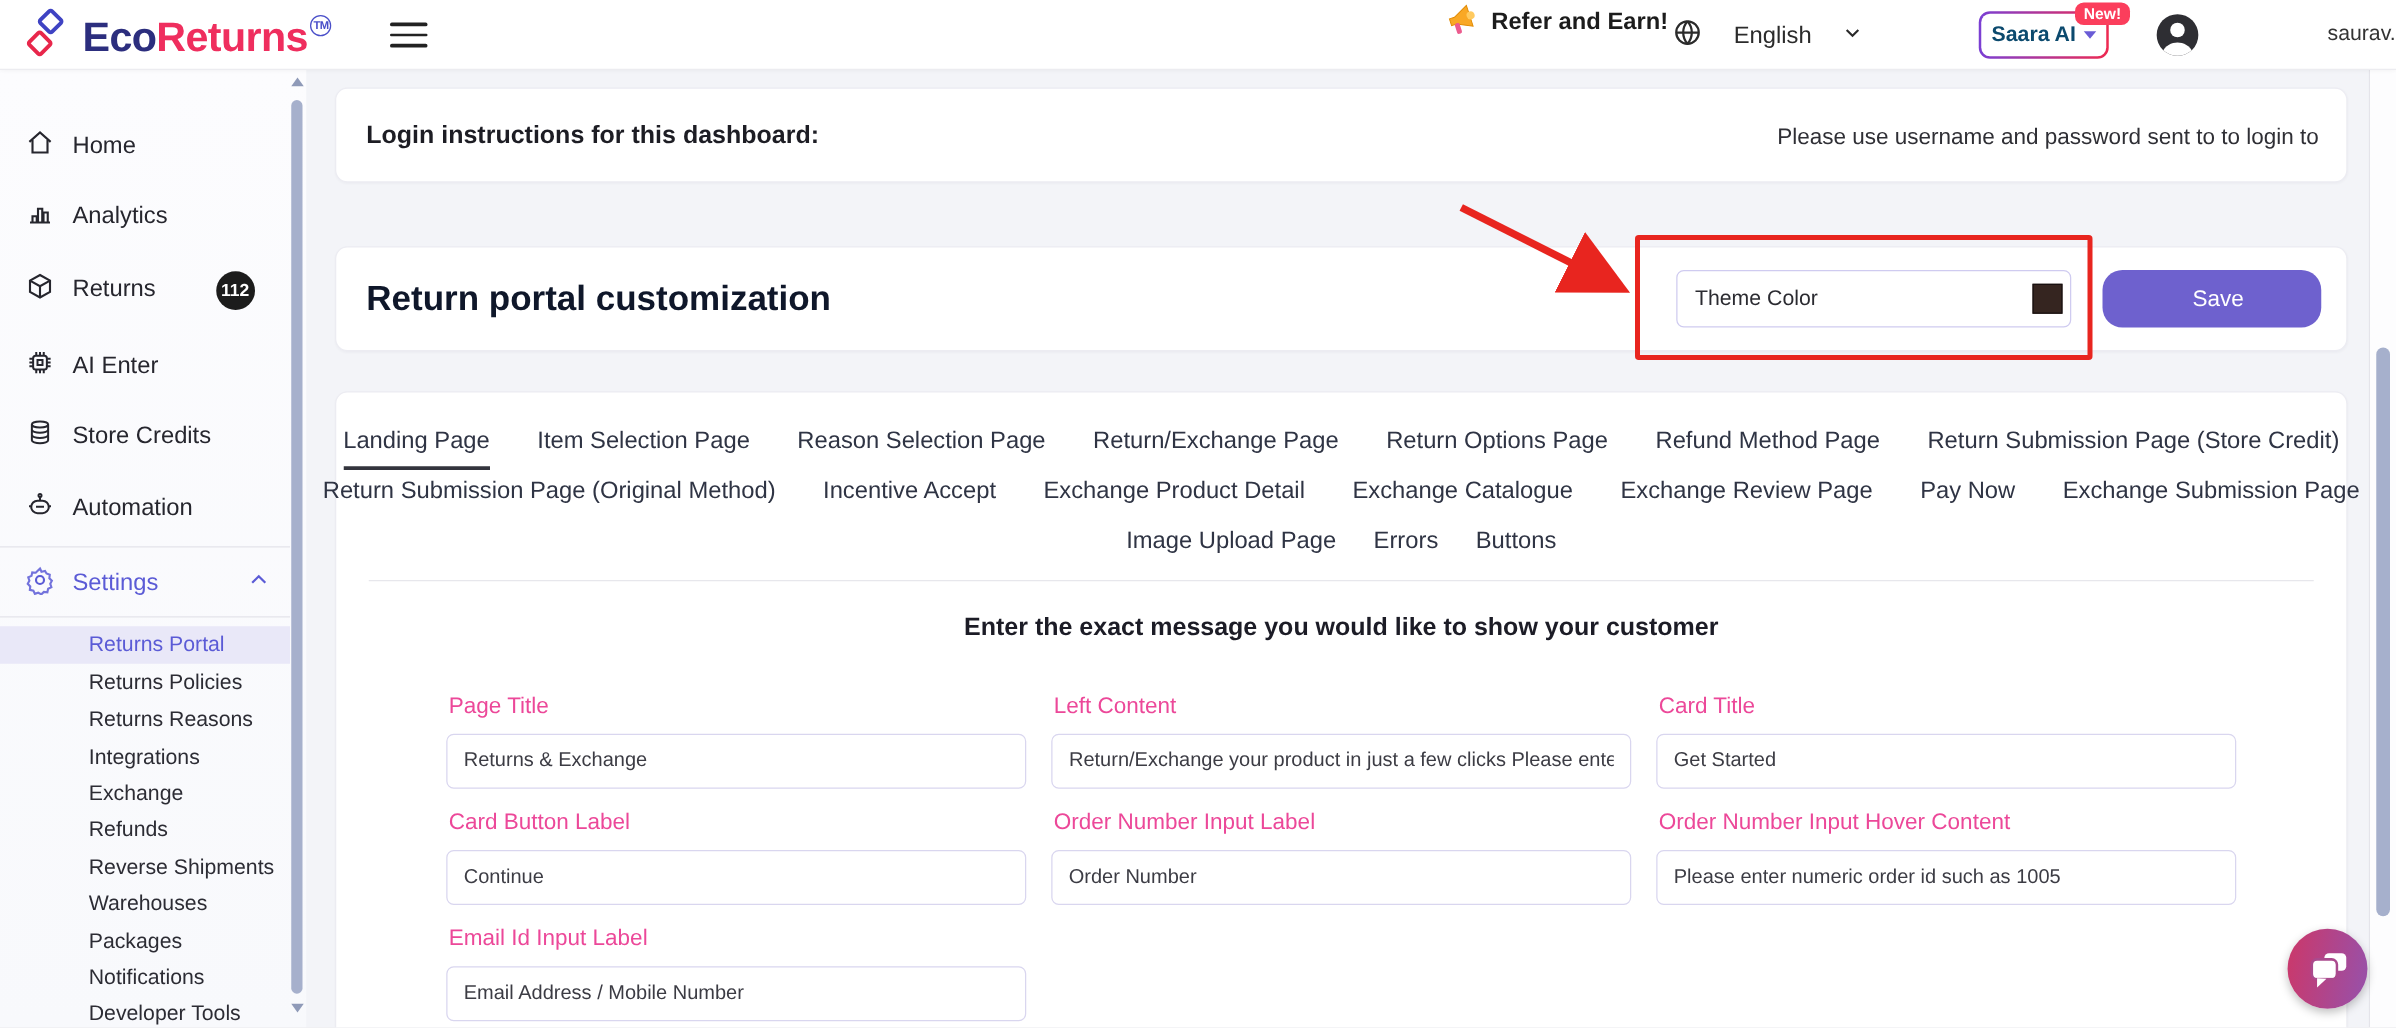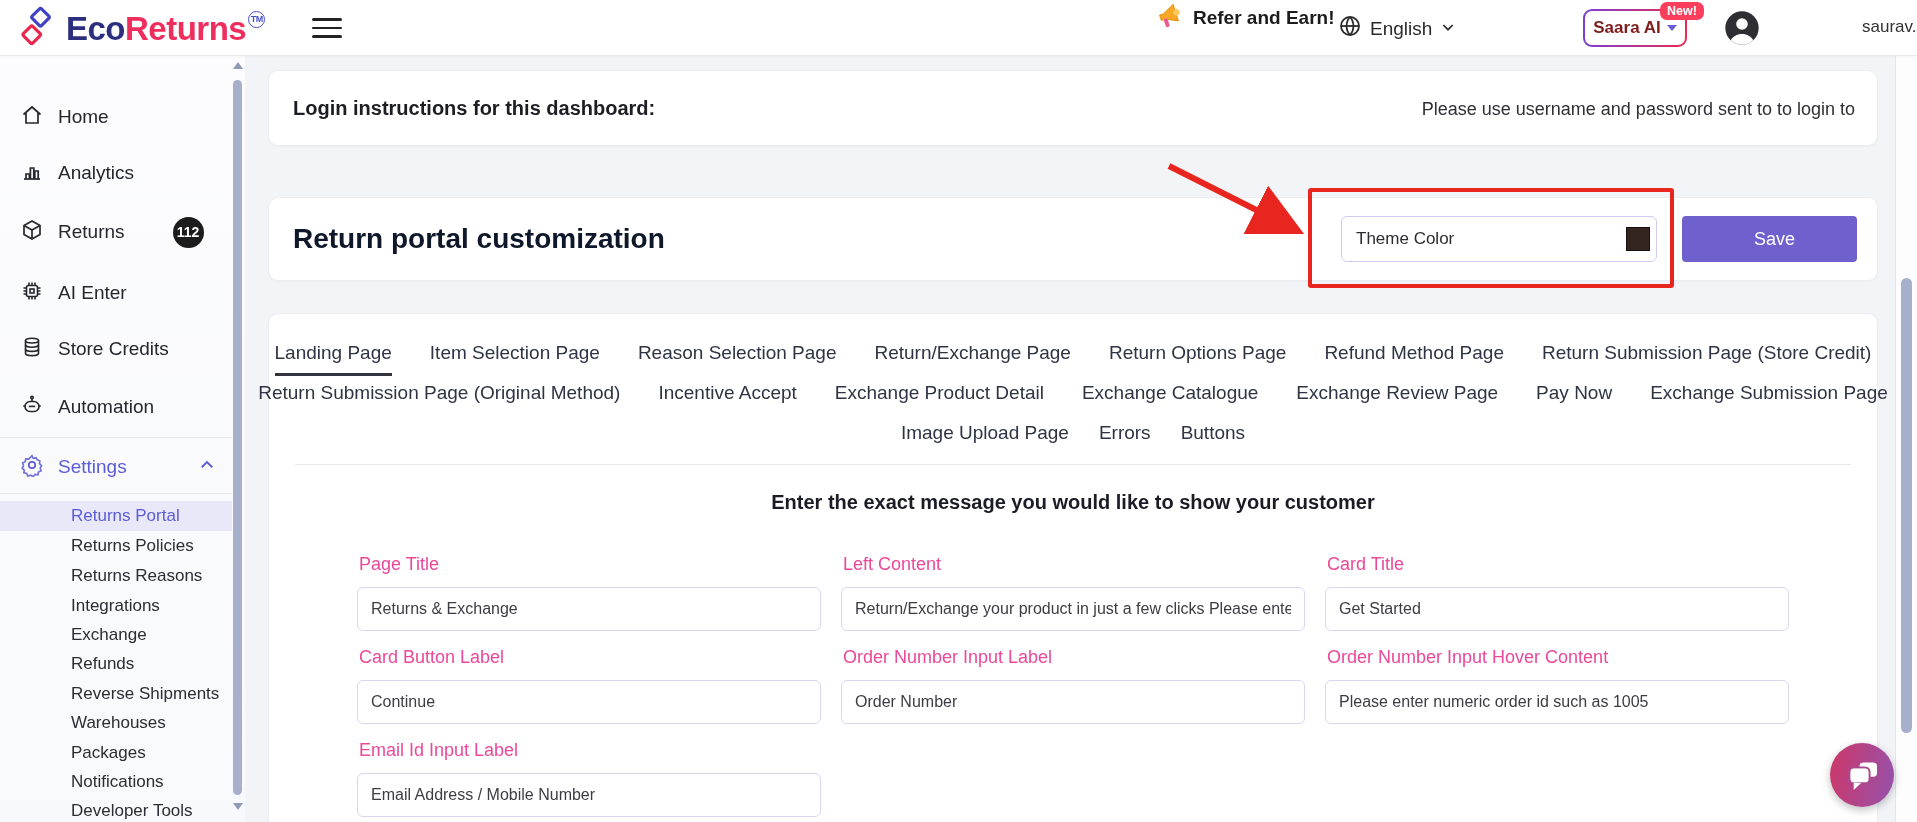--- a/index.html
+++ b/index.html
@@ -6,23 +6,23 @@
   .screen{position:relative;width:1917px;height:822px;background:#f3f4f8;overflow:hidden;}
 
   
   .topbar{position:absolute;left:0;top:0;width:1917px;height:55px;background:#fff;border-bottom:1px solid #ececf0;box-shadow:0 1px 3px rgba(0,0,0,.04);z-index:30;}
   .brand{position:absolute;left:16px;top:6px;display:flex;align-items:center;}
   .brand-text{font-size:33px;font-weight:800;letter-spacing:-.5px;margin-left:8px;}
   .tm-circle{display:inline-block;font-size:9px;font-weight:700;border:1.5px solid #4a4fc9;color:#4a4fc9;border-radius:50%;width:15px;height:15px;line-height:15px;text-align:center;vertical-align:18px;margin-left:2px;}
   .hamburger{position:absolute;left:312px;top:18px;width:30px;height:20px;display:flex;flex-direction:column;justify-content:space-between;cursor:pointer;}
   .hamburger span{display:block;height:2.6px;background:#222;border-radius:2px;}
   .refer{position:absolute;left:1155px;top:0;display:flex;align-items:center;gap:8px;font-size:19px;font-weight:700;color:#1c1c1c;}
-  .lang{position:absolute;left:1338px;top:14px;display:flex;align-items:center;gap:8px;font-size:19px;color:#2b2b2b;}
+  .lang{position:absolute;left:1338px;top:14px;display:flex;align-items:center;gap:25px;font-size:19px;color:#2b2b2b;}
   .saara-btn{position:absolute;left:1583px;top:9px;width:104px;height:38px;border-radius:9px;background:linear-gradient(90deg,#7a3fd4,#ee2950);padding:2px;box-sizing:border-box;cursor:pointer;}
-  .saara-inner{width:100%;height:100%;background:#fff;border-radius:7px;display:flex;align-items:center;justify-content:center;gap:6px;color:#7f1d1d;font-size:17px;font-weight:700;}
+  .saara-inner{width:100%;height:100%;background:#fff;border-radius:7px;display:flex;align-items:center;justify-content:center;gap:6px;color:#0c4a6e;font-size:17px;font-weight:700;}
   .caret-down{width:0;height:0;border-left:5px solid transparent;border-right:5px solid transparent;border-top:6px solid #6a5cd6;}
   .new-badge{position:absolute;left:1660px;top:2px;background:#fb3e5c;color:#fff;font-size:12.5px;font-weight:700;padding:2px 7px;border-radius:7px;z-index:31;}
   .avatar{position:absolute;left:1722px;top:8px;width:40px;height:40px;}
   .user-email{position:absolute;left:1862px;top:17px;font-size:17px;color:#333;}
 
   
   .sidebar{position:absolute;left:0;top:55px;width:245px;height:767px;background:linear-gradient(180deg,#fcfcfe,#f8f9fc);z-index:20;}
   .side-item{position:absolute;left:0;width:232px;height:32px;display:flex;align-items:center;gap:14px;padding-left:20px;box-sizing:border-box;font-size:19px;color:#26262e;cursor:pointer;}
   .side-item svg{flex:0 0 auto;}
   .side-badge{margin-left:34px;background:#1c1c1c;color:#fff;border-radius:50%;width:31px;height:31px;font-size:14px;font-weight:700;display:flex;align-items:center;justify-content:center;}
@@ -43,21 +43,21 @@
   .card{position:absolute;left:268px;width:1610px;background:#fff;border:1px solid #ececf2;border-radius:10px;box-shadow:0 1px 2px rgba(30,30,60,.03);box-sizing:border-box;}
   .card1{top:70px;height:76px;}
   .card1-title{position:absolute;left:24px;top:26px;font-size:20px;font-weight:700;color:#1d1d24;}
   .card1-note{position:absolute;right:22px;top:28px;font-size:18px;color:#2f2f35;}
   .card2{top:197px;height:84px;}
   .card2-title{position:absolute;left:24px;top:25px;font-size:28px;font-weight:700;color:#0f172a;}
 
   .theme-input{position:absolute;left:1341px;top:216px;width:316px;height:46px;background:#fff;border:1px solid #cfcbf0;border-radius:6px;box-sizing:border-box;display:flex;align-items:center;cursor:pointer;z-index:5;}
   .theme-label{margin-left:14px;font-size:17px;color:#2b2b31;}
   .theme-swatch{position:absolute;right:6px;top:10px;width:24px;height:24px;border:1px solid #181010;box-sizing:border-box;}
-  .save-btn{position:absolute;left:1682px;top:216px;width:175px;height:46px;border:none;border-radius:4px;color:#fff;font-size:18px;font-family:inherit;cursor:pointer;z-index:5;padding-left:16px;}
+  .save-btn{position:absolute;left:1682px;top:216px;width:175px;height:46px;border:none;border-radius:16px;color:#fff;font-size:18px;font-family:inherit;cursor:pointer;z-index:5;padding-left:16px;}
   .red-box{position:absolute;left:1308px;top:188px;width:366px;height:100px;border:4px solid #e8251f;border-radius:3px;box-sizing:border-box;z-index:6;pointer-events:none;}
   .arrow-svg{position:absolute;left:1150px;top:148px;z-index:7;pointer-events:none;}
 
   
   .card3{top:313px;height:560px;padding-top:28px;}
   .tabrow{display:flex;justify-content:center;align-items:flex-start;gap:38px;font-size:19px;color:#2f3444;height:40px;}
   .tabrow.r3{gap:30px;height:36px;}
   .tab{padding-bottom:9px;cursor:pointer;white-space:nowrap;}
   .tab.active{border-bottom:3.5px solid #33343d;}
   .tabs-divider{border-top:1px solid #e7e7ec;margin:6px 26px 0 26px;}

